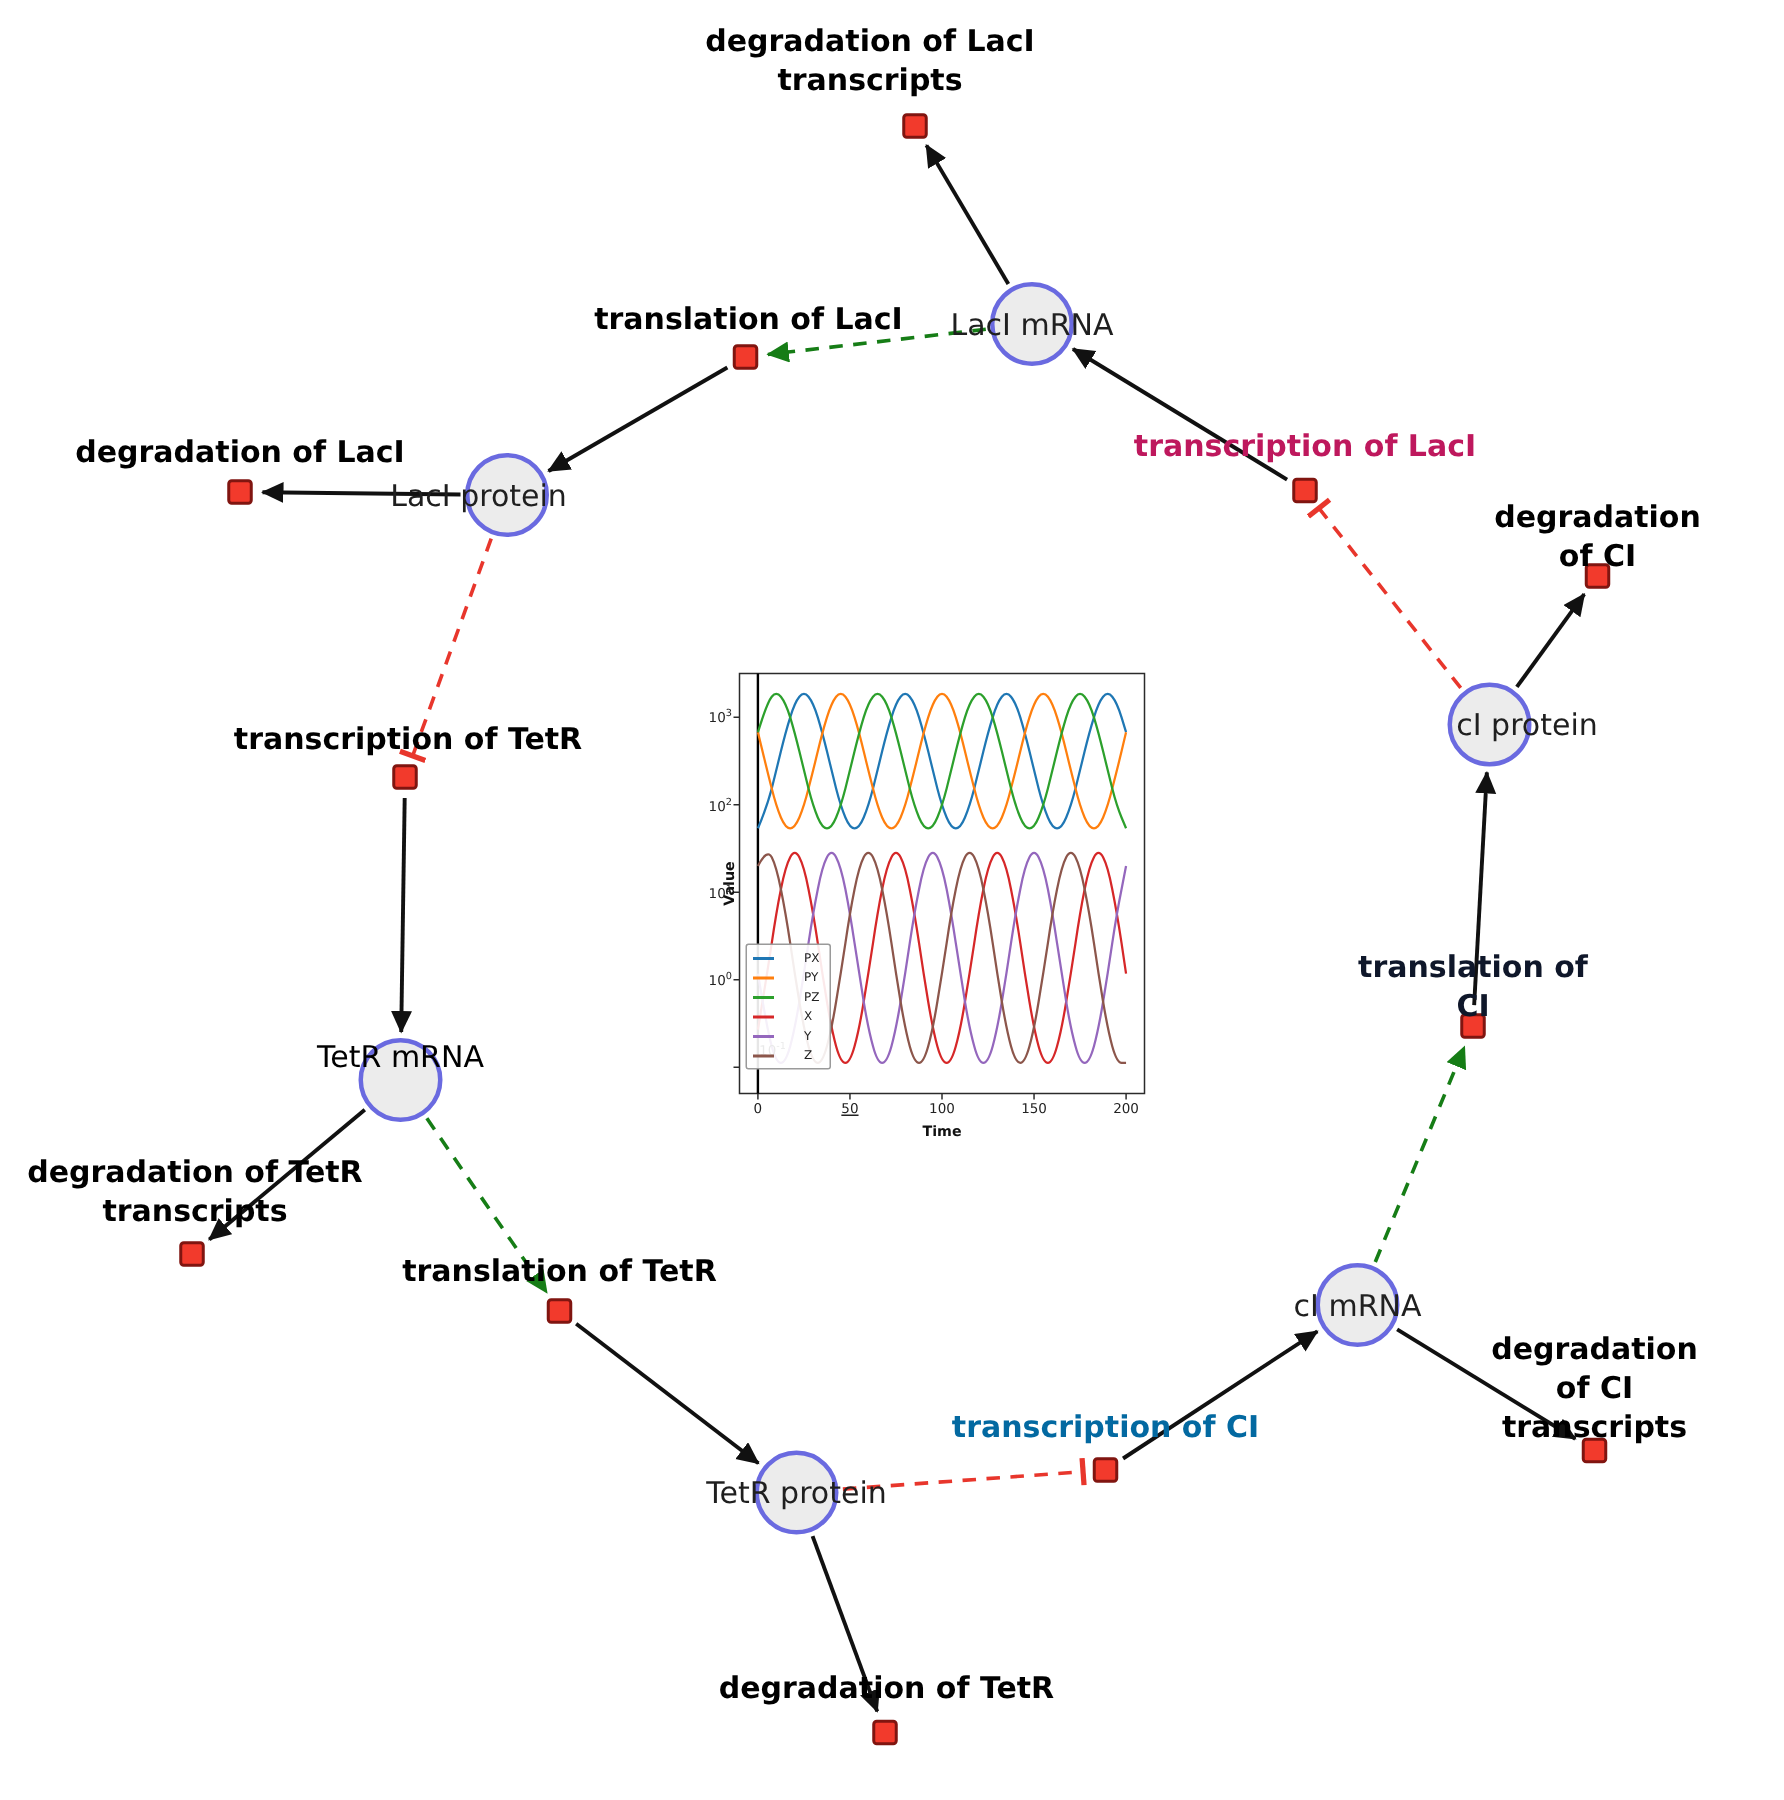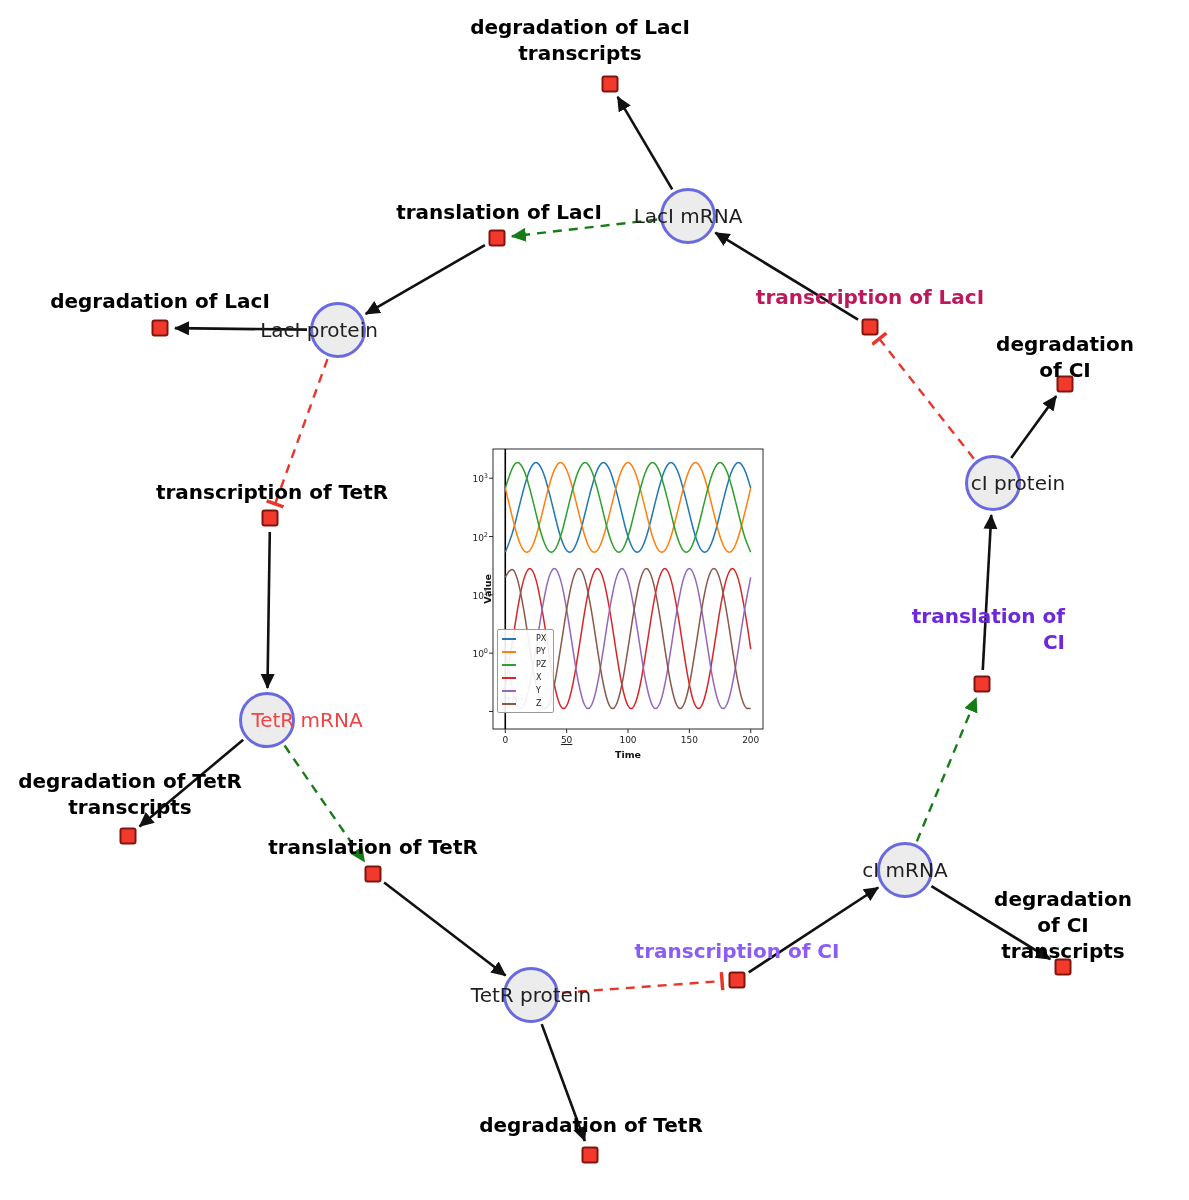--- a/index.html
+++ b/index.html
@@ -65,42 +65,42 @@
       <div class="reaction-label" style="left: 499px; top: 212px; color: rgb(0, 0, 0);">translation of LacI</div>
       <div class="reaction-node" style="left: 160px; top: 328px; background: rgb(242, 58, 44); border-color: rgb(128, 21, 16);"></div>
       <div class="reaction-label" style="left: 160px; top: 301px; color: rgb(0, 0, 0);">degradation of LacI</div>
       <div class="reaction-node" style="left: 870px; top: 327px; background: rgb(242, 58, 44); border-color: rgb(128, 21, 16);"></div>
       <div class="reaction-label" style="left: 870px; top: 297px; color: #be185d;">transcription of LacI</div>
       <div class="reaction-node" style="left: 1065px; top: 384px; background: rgb(242, 58, 44); border-color: rgb(128, 21, 16);"></div>
       <div class="reaction-label" style="left: 1065px; top: 357px; color: rgb(0, 0, 0);">degradation of CI</div>
       <div class="reaction-node" style="left: 270px; top: 518px; background: rgb(242, 58, 44); border-color: rgb(128, 21, 16);"></div>
       <div class="reaction-label" style="left: 272px; top: 492px; color: rgb(0, 0, 0);">transcription of TetR</div>
       <div class="reaction-node" style="left: 982px; top: 684px; background: rgb(242, 58, 44); border-color: rgb(128, 21, 16);"></div>
-      <div class="reaction-label" style="left: 982px; top: 629px; color: #6d28d9; text-align: right;">translation of CI</div>
+      <div class="reaction-label" style="left: 982px; top: 657px; color: #0f172a;">translation of CI</div>
       <div class="reaction-node" style="left: 128px; top: 836px; background: rgb(242, 58, 44); border-color: rgb(128, 21, 16);"></div>
       <div class="reaction-label" style="left: 130px; top: 794px; color: rgb(0, 0, 0);">degradation of TetR
 transcripts</div>
       <div class="reaction-node" style="left: 373px; top: 874px; background: rgb(242, 58, 44); border-color: rgb(128, 21, 16);"></div>
       <div class="reaction-label" style="left: 373px; top: 847px; color: rgb(0, 0, 0);">translation of TetR</div>
       <div class="reaction-node" style="left: 737px; top: 980px; background: rgb(242, 58, 44); border-color: rgb(128, 21, 16);"></div>
-      <div class="reaction-label" style="left: 737px; top: 951px; color: #8b5cf6;">transcription of CI</div>
+      <div class="reaction-label" style="left: 737px; top: 951px; color: #0369a1;">transcription of CI</div>
       <div class="reaction-node" style="left: 1063px; top: 967px; background: rgb(242, 58, 44); border-color: rgb(128, 21, 16);"></div>
       <div class="reaction-label" style="left: 1063px; top: 925px; color: rgb(0, 0, 0);">degradation of CI
 transcripts</div>
       <div class="reaction-node" style="left: 590px; top: 1155px; background: rgb(242, 58, 44); border-color: rgb(128, 21, 16);"></div>
       <div class="reaction-label" style="left: 591px; top: 1125px; color: rgb(0, 0, 0);">degradation of TetR</div>
       <div class="species-node" style="left: 688px; top: 216px; background: rgb(236, 236, 236); border-color: rgb(106, 106, 224);"></div>
       <div class="species-node" style="left: 338px; top: 330px; background: rgb(236, 236, 236); border-color: rgb(106, 106, 224);"></div>
       <div class="species-node" style="left: 267px; top: 720px; background: rgb(236, 236, 236); border-color: rgb(106, 106, 224);"></div>
       <div class="species-node" style="left: 531px; top: 995px; background: rgb(236, 236, 236); border-color: rgb(106, 106, 224);"></div>
       <div class="species-node" style="left: 905px; top: 870px; background: rgb(236, 236, 236); border-color: rgb(106, 106, 224);"></div>
       <div class="species-node" style="left: 993px; top: 483px; background: rgb(236, 236, 236); border-color: rgb(106, 106, 224);"></div>
       <div class="species-label" style="left: 688px; top: 216px; color: rgb(31, 31, 31);">LacI mRNA</div>
       <div class="species-label" style="left: 319px; top: 330px; color: rgb(31, 31, 31);">LacI protein</div>
-      <div class="species-label" style="left: 267px; top: 720px; color: #ef4444; margin-left: 40px;">TetR mRNA</div>
+      <div class="species-label" style="left: 267px; top: 704px; color: #000000;">TetR mRNA</div>
       <div class="species-label" style="left: 531px; top: 995px; color: rgb(31, 31, 31);">TetR protein</div>
       <div class="species-label" style="left: 905px; top: 870px; color: rgb(31, 31, 31);">cI mRNA</div>
       <div class="species-label" style="left: 993px; top: 483px; color: rgb(31, 31, 31); margin-left: 25px;">cI protein</div>
     </div>
   <div id="inset-chart">
     <svg id="chart-svg" width="300" height="330">
         <rect x="11" y="5" width="270" height="280" fill="#ffffff" stroke="#2b2b2b" stroke-width="1"></rect>
         <line x1="23.272727272727273" y1="285" x2="23.272727272727273" y2="289" stroke="#2b2b2b" stroke-width="1"></line>
         <line x1="84.63636363636363" y1="285" x2="84.63636363636363" y2="289" stroke="#2b2b2b" stroke-width="1"></line>
         <line x1="146" y1="285" x2="146" y2="289" stroke="#2b2b2b" stroke-width="1"></line>

